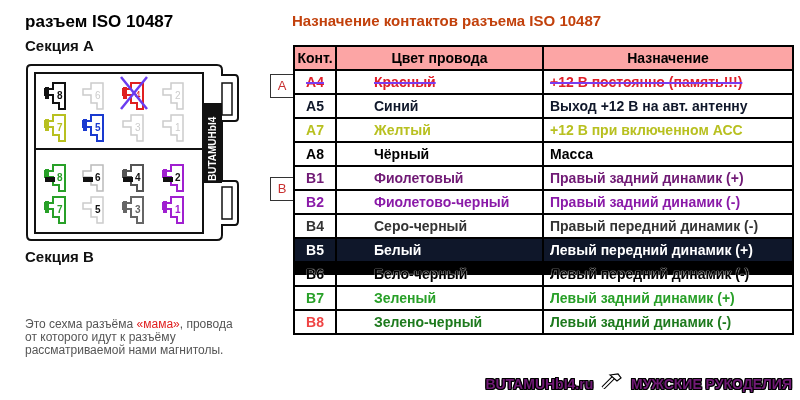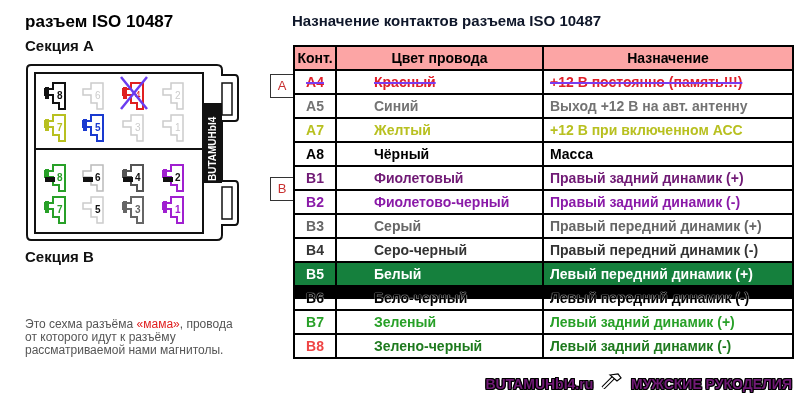--- a/index.html
+++ b/index.html
@@ -7,33 +7,33 @@
   .abs { position:absolute; }
   .title-left { left:25px; top:12px; font-size:17px; font-weight:bold; color:#000; }
   .sec-label { font-size:15px; font-weight:bold; color:#111; }
   .note { left:25px; top:318px; width:220px; font-size:12px; line-height:13px; color:#555; }
   .note .mama { color:#e02020; }
 
   
   .conn { left:25px; top:63px; width:215px; height:180px; }
   .conn svg { display:block; }
 
-  .title-right { left:292px; top:12px; font-size:15px; font-weight:bold; color:#0f172a; }
+  .title-right { left:292px; top:12px; font-size:15px; font-weight:bold; color:#c2410c; }
 
   table.pins { position:absolute; left:293px; top:45px; border-collapse:collapse; font-size:14px; font-weight:bold; }
   table.pins th, table.pins td { border:2px solid #000; height:22px; padding:0 6px; white-space:nowrap; }
   table.pins th { font-weight:bold; font-size:14px; background:#fca5a5; color:#000; }
   table.pins td.c1 { width:36px; text-align:center; padding:0 2px; }
   table.pins td.c2 { width:162px;padding-left:37px; }
   table.pins td.c3 { width:236px; }
   table.pins th.c1 { width:36px; padding:0 2px; }
   table.pins th.c2 { width:162px; text-align:center; }
   table.pins th.c3 { width:236px; text-align:center; }
   tr.strike td { text-decoration: line-through; text-decoration-color:#7a3cf0; text-decoration-thickness:2px; }
-  tr.dark td { background:#15803d; color:#fff; }
+  tr.dark td { background:#0f172a; color:#fff; }
   tr.darkhalf td { background:linear-gradient(#000 0 55%, #fff 55% 100%); color:#000; text-shadow:0 0 1px #fff, 0 0 1px #fff; }
 
   .marker { position:absolute; width:22px; height:22px; border:1px solid #333; font-size:13px; color:#c83030; text-align:center; line-height:22px; background:#fff; }
 
   .watermark { right:8px; bottom:8px; font-size:14px; font-weight:bold; color:#701a75; letter-spacing:0px;
     text-shadow: 1px 0 0 #000, -1px 0 0 #000, 0 1px 0 #000, 0 -1px 0 #000, 1px 1px 0 #000, -1px -1px 0 #000, 1px -1px 0 #000, -1px 1px 0 #000; }
   .watermark .hammer { display:inline-block; margin:0 4px; }
 </style>
 </head>
 <body>
@@ -162,21 +162,21 @@
       <th class="c2">Цвет провода</th>
       <th class="c3">Назначение</th>
     </tr>
   </thead>
   <tbody>
     <tr class="strike" style="color:#e0202a">
       <td class="c1">A4</td>
       <td class="c2">Красный</td>
       <td class="c3">+12 В постоянно (память!!!)</td>
     </tr>
-    <tr style="color:#737373">
+    <tr style="color:#0f172a">
       <td class="c1">A5</td>
       <td class="c2">Синий</td>
       <td class="c3">Выход +12 В на авт. антенну</td>
     </tr>
     <tr style="color:#b8c020">
       <td class="c1">A7</td>
       <td class="c2">Желтый</td>
       <td class="c3">+12 В при включенном АСС</td>
     </tr>
     <tr style="color:#000">
@@ -186,25 +186,20 @@
     </tr>
     <tr style="color:#701a75">
       <td class="c1">B1</td>
       <td class="c2">Фиолетовый</td>
       <td class="c3">Правый задний динамик (+)</td>
     </tr>
     <tr style="color:#8a1aa8">
       <td class="c1">B2</td>
       <td class="c2">Фиолетово-черный</td>
       <td class="c3">Правый задний динамик (-)</td>
-    </tr>
-    <tr style="color:#666">
-      <td class="c1">B3</td>
-      <td class="c2">Серый</td>
-      <td class="c3">Правый передний динамик (+)</td>
     </tr>
     <tr style="color:#333">
       <td class="c1">B4</td>
       <td class="c2">Серо-черный</td>
       <td class="c3">Правый передний динамик (-)</td>
     </tr>
     <tr class="dark">
       <td class="c1">B5</td>
       <td class="c2">Белый</td>
       <td class="c3">Левый передний динамик (+)</td>

